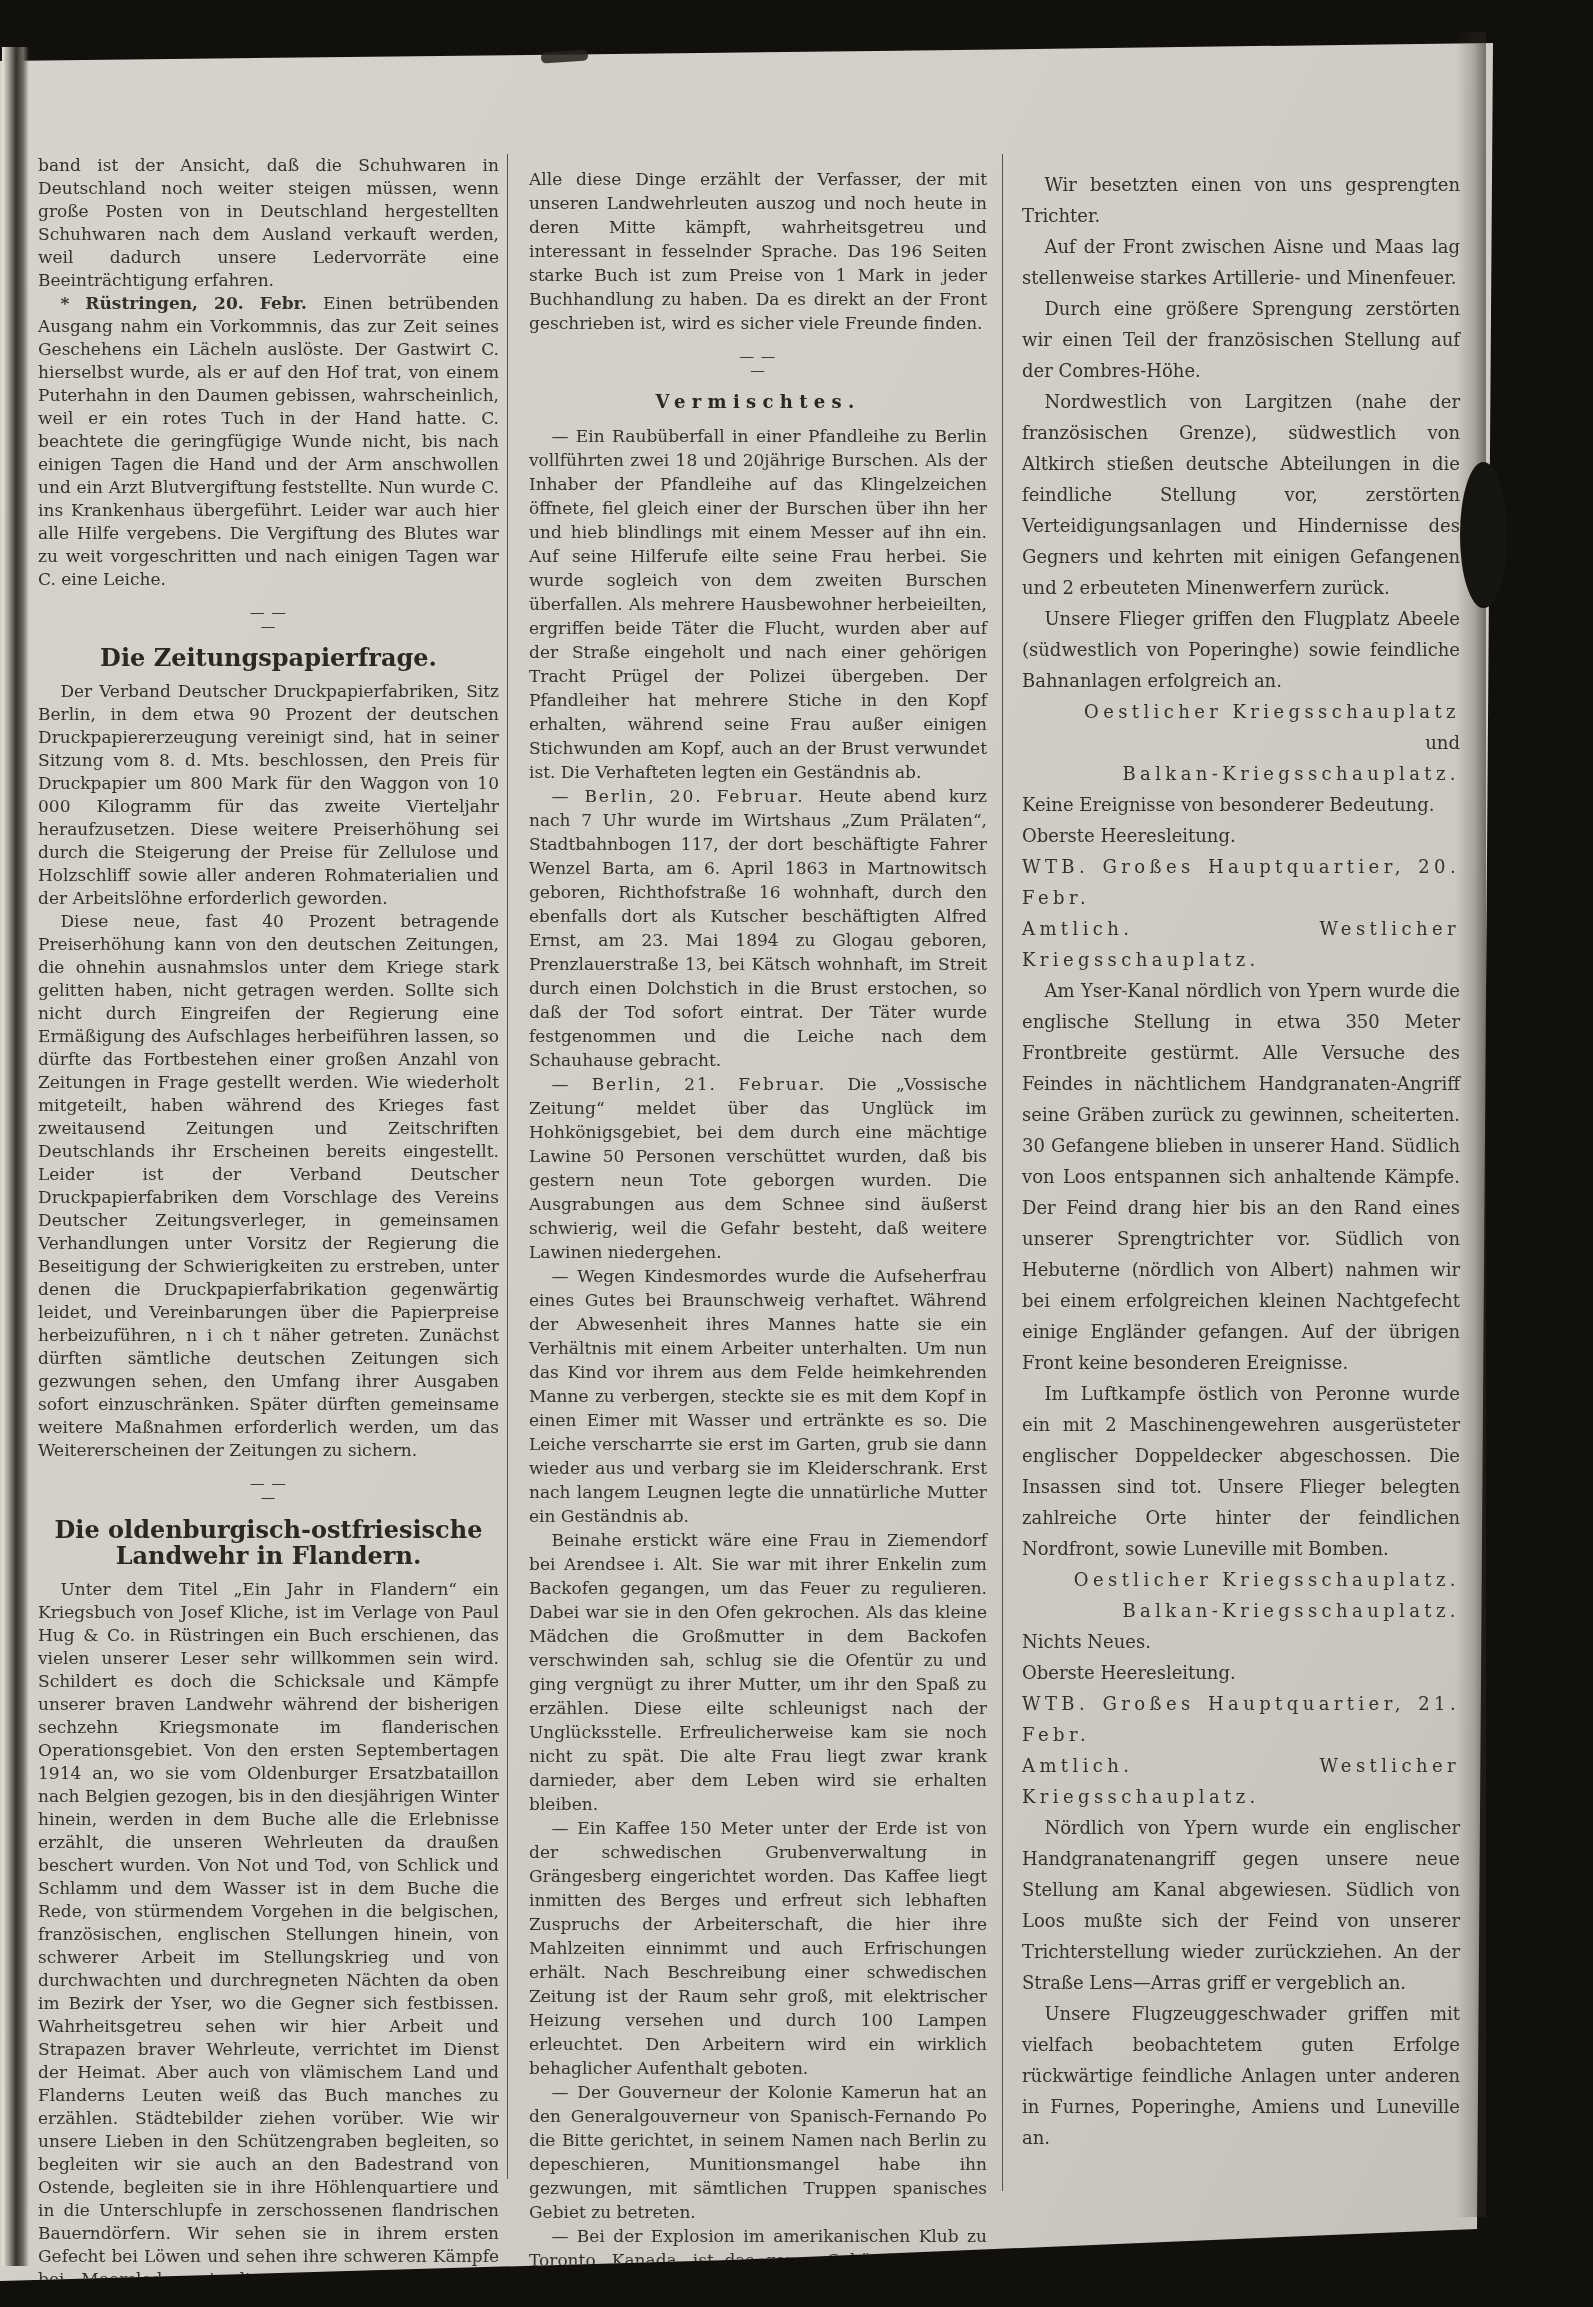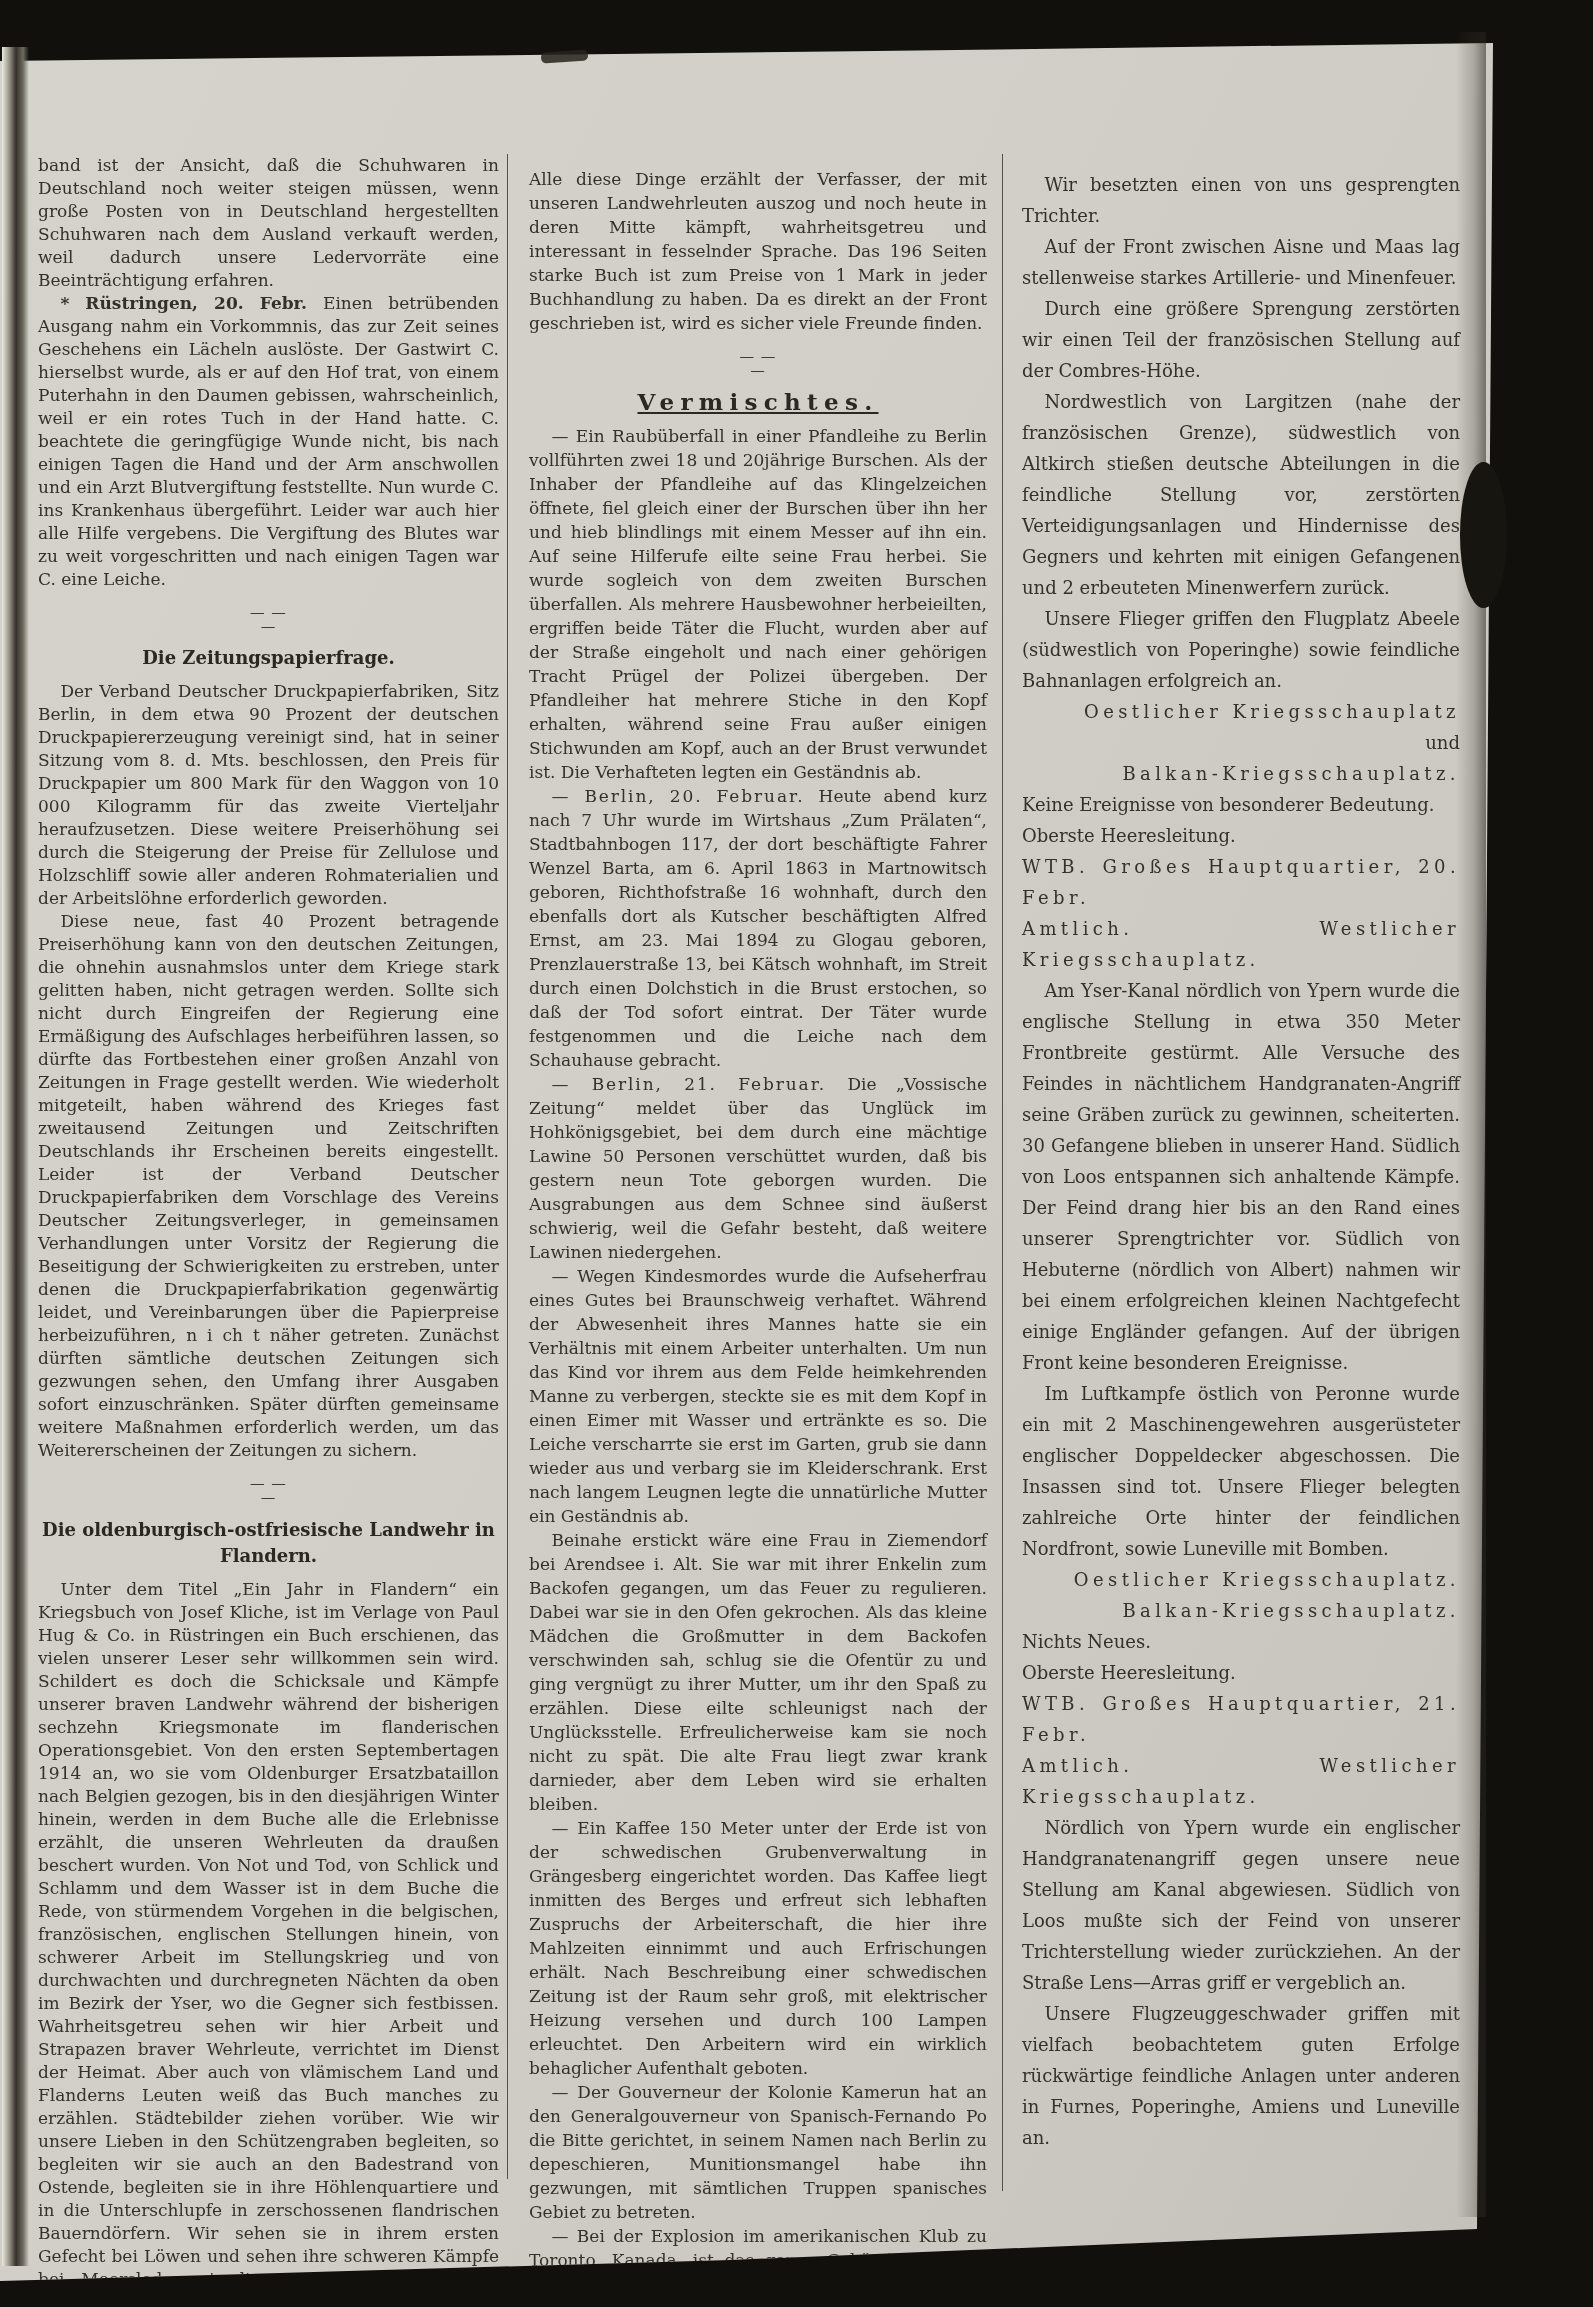--- a/index.html
+++ b/index.html
@@ -40,22 +40,22 @@
   .rule2{left:1002px;top:142px;height:2037px;}
   p{margin:0;padding:0;}
   .p{text-indent:22.4px;}
   .noind{text-indent:0;}
   .center{text-align:right;text-indent:0;}
   .right{text-align:left;text-indent:0;padding-right:29px;}
   .sperr{letter-spacing:4.4px;}
   .lead-bold{font-weight:bold;margin-top:36px;}
   .lead-sperr{letter-spacing:1.9px;}
   .h1{font-weight:bold;text-align:center;text-indent:0;
-      font-size:18px;line-height:26px;margin:11.7px 0 8.8px;color:#2b2823;}
-  .h1sp{letter-spacing:6.3px;font-size:23px;text-decoration:underline;}
+      font-size:24px;line-height:26px;margin:11.7px 0 8.8px;color:#2b2823;}
+  .h1sp{letter-spacing:6.3px;font-size:18px;}
   .divider{
     width:58px;margin:13.6px auto 11.7px;text-align:center;text-indent:0;
     color:#3a372f;font-size:14.6px;line-height:14.6px;letter-spacing:1px;
   }
 </style>
 </head>
 <body>
 
 <div class="paper">
 

